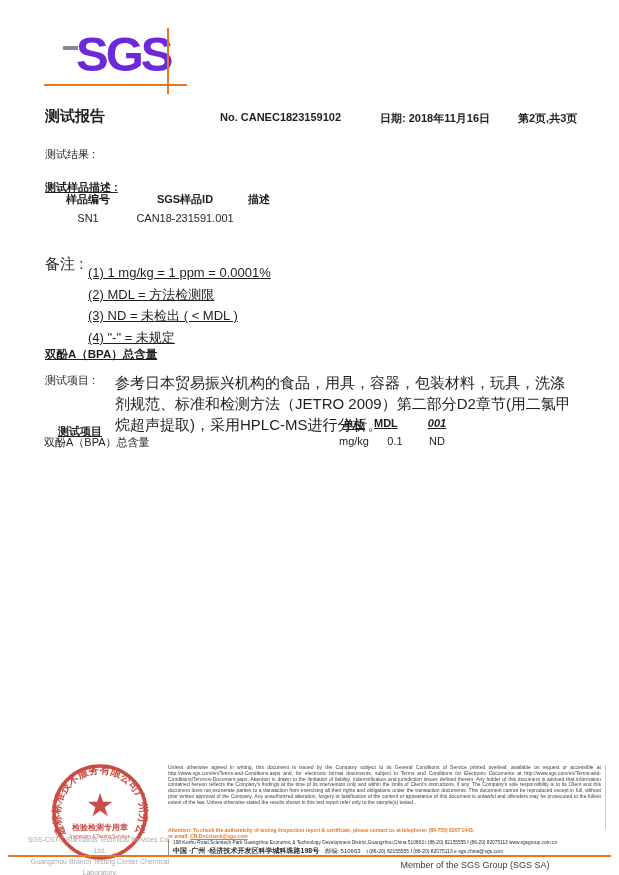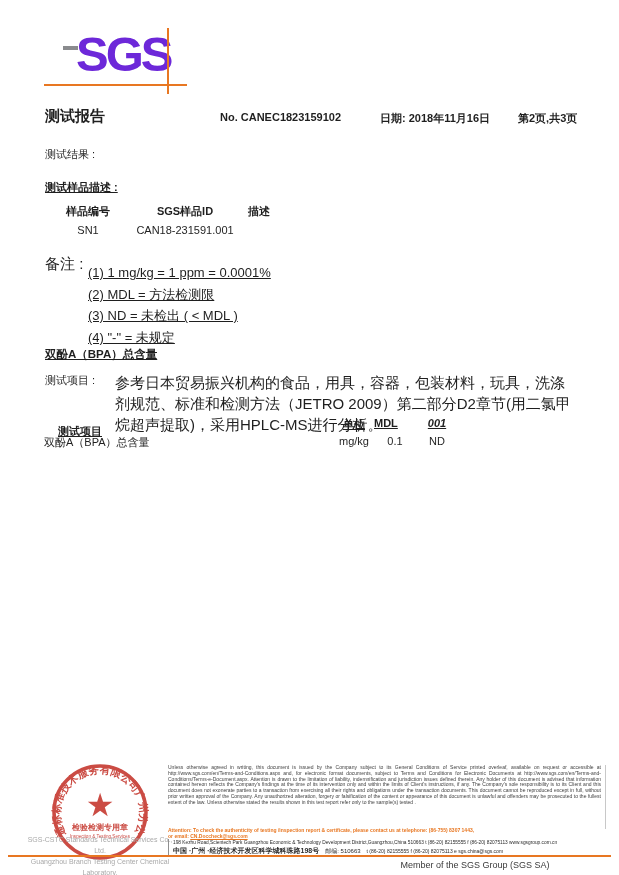--- a/index.html
+++ b/index.html
@@ -16,21 +16,21 @@
   .logo-hline { position:absolute; left:44px; top:84px; width:143px; height:2px; background:#e87722; }
   
   .title-row { position:absolute; left:45px; top:107px; width:560px; height:24px; }
   .doc-title { position:absolute; left:0; top:0; font-size:15px; font-weight:bold; }
   .report-no { position:absolute; left:175px; top:4px; font-size:11px; font-weight:bold; }
   .report-date { position:absolute; left:335px; top:4px; font-size:11px; font-weight:bold; }
   .page-info { position:absolute; left:473px; top:4px; font-size:11px; font-weight:bold; }
   
   .results-label { position:absolute; left:45px; top:147px; font-size:11px; }
   .sample-heading { position:absolute; left:45px; top:180px; font-size:11px; font-weight:bold; text-decoration:underline; }
-  .sample-table { position:absolute; left:50px; top:204px; display:grid;
+  .sample-table { position:absolute; left:50px; top:192px; display:grid;
     grid-template-columns:76px 118px 210px; row-gap:5px; font-size:11px; }
   .sample-table .c1,.sample-table .c2 { text-align:center; }
   .sample-table .c3 { padding-left:4px; }
   .sample-table .hdr { font-weight:bold; }
   .notes-label { position:absolute; left:45px; top:255px; font-size:15px; }
   .notes-list { position:absolute; left:88px; top:262px; font-size:13px; line-height:21.5px;text-decoration:underline; }
   .bpa-heading { position:absolute; left:45px; top:347px; font-size:11.5px; font-weight:bold; text-decoration:underline; }
   .method-label { position:absolute; left:45px; top:373px; font-size:11px; }
   .method-text { position:absolute; left:115px; top:372px; width:460px; font-size:15px; line-height:21px; }
   .rtable { position:absolute; left:0; top:417px; width:619px; font-size:11px; }

